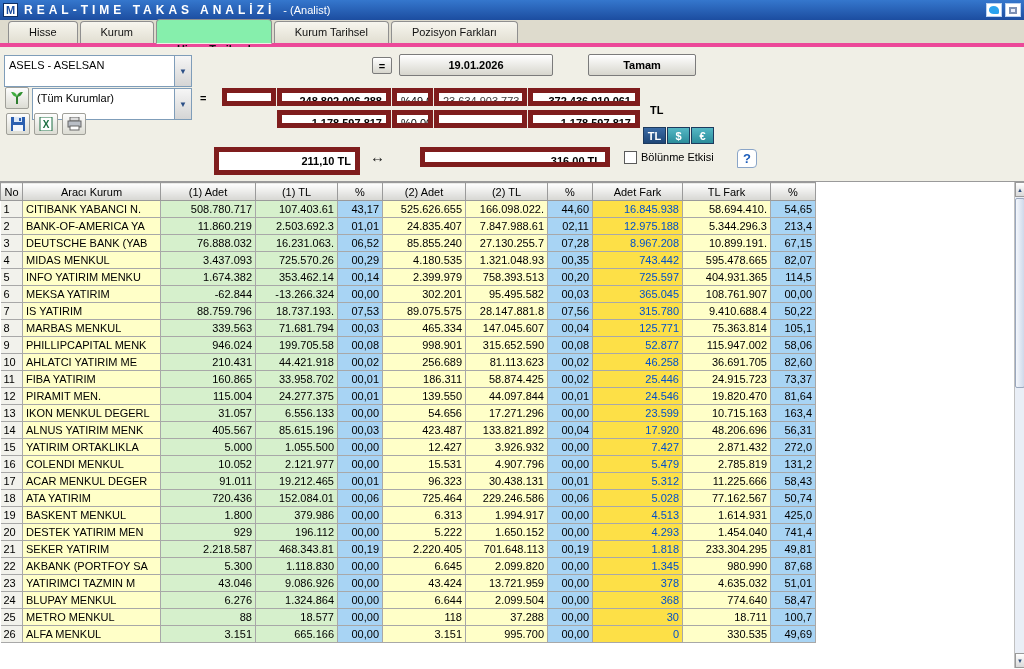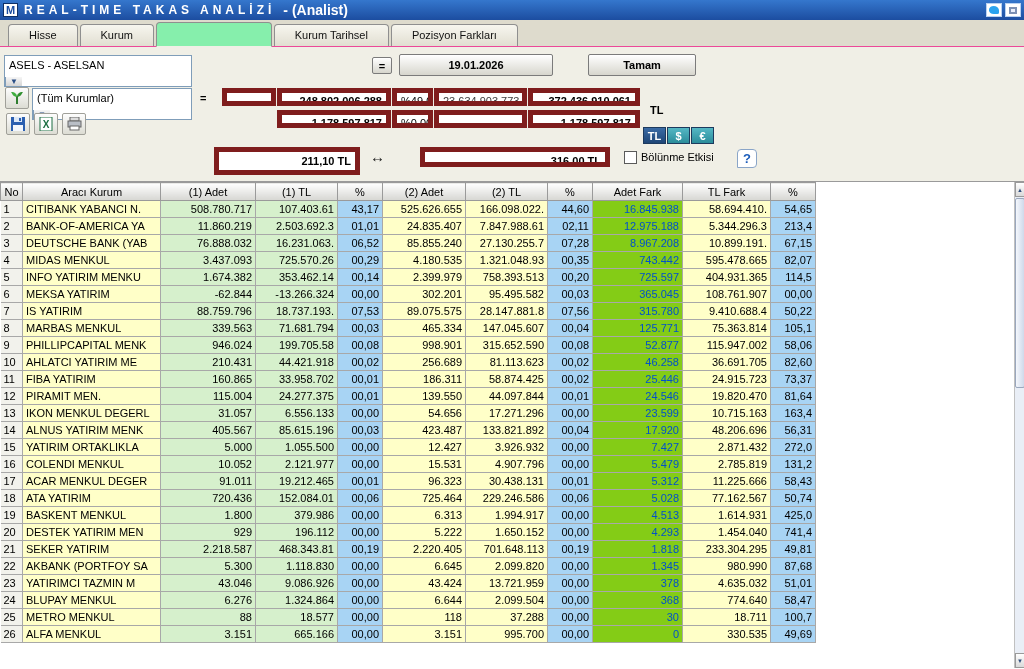--- a/index.html
+++ b/index.html
@@ -3,35 +3,35 @@
 <meta charset="utf-8">
 <style>
   * { box-sizing: border-box; margin: 0; padding: 0; }
   html,body { width:1024px; height:669px; overflow:hidden; }
   body { font-family:"Liberation Sans", sans-serif; font-size:11px; background:#fff; color:#000; }
 
   
   .titlebar { height:20px; background:linear-gradient(180deg,#3577cd 0%,#1c4da0 100%); display:flex; align-items:center; color:#fff; padding:0 3px; }
   .m-icon { width:15px; height:14px; background:#fff; color:#1c4da0; font-weight:bold; font-size:11px; display:flex; align-items:center; justify-content:center; margin-right:6px; border:1px solid #0e2f66; }
   .title-text { font-weight:bold; font-size:12px; letter-spacing:4px; white-space:nowrap; }
-  .subtitle { font-weight:bold; font-size:14px; margin-left:8px; letter-spacing:0; }
+  .subtitle { font-weight:normal; font-size:11px; margin-left:8px; letter-spacing:0; }
   .tb-spacer { flex:1; }
   .tb-ico { width:16px; height:14px; margin-left:3px; border:1px solid #b9d2f2; background:#fff; display:flex; align-items:center; justify-content:center; }
   .bird { width:10px; height:8px; background:#2aa3ef; border-radius:60% 70% 20% 60%; position:relative; }
   .winbox { width:8px; height:7px; border:2px solid #7c90b4; background:#e8eefb; }
 
   
-  .tabbar { height:27px; background:#dedbcd; display:flex; align-items:flex-end; padding-left:8px; border-bottom:1px solid #ec4899; }
+  .tabbar { height:27px; background:#dedbcd; display:flex; align-items:flex-end; padding-left:8px; border-bottom:4px solid #ec4899; }
   .tab { height:22px; padding:4px 20px 0 20px; margin-right:2px; background:linear-gradient(#f7f6ef,#e1ded1); border:1px solid #8f8f8f; border-bottom:none; border-radius:4px 4px 0 0; color:#111; white-space:nowrap; }
   .tab.active { height:25px; background:#86efac; font-weight:bold; margin-bottom:-1px; border-bottom:1px solid #f0efe6; padding-top:23px; }
 
   
   .controls { position:relative; height:135px; background:#f0efe6; border-bottom:1px solid #9a9a9a; }
   .abs { position:absolute; }
-  .combo { display:flex; align-items:stretch; background:#fff; border:1px solid #7f9db9; height:32px;flex-direction:column; }
+  .combo { display:flex; align-items:stretch; background:#fff; border:1px solid #7f9db9; height:32px; }
   .combo-text { flex:1; padding:3px 4px 0 4px; white-space:nowrap; overflow:hidden; }
   .combo-btn { width:17px; border-left:1px solid #7f9db9; background:linear-gradient(#f6f6f6,#d5d5d5); color:#2b4f86; font-size:8px; display:flex; align-items:center; justify-content:center; }
   .btn3d { background:linear-gradient(#ffffff,#d7d6cd); border:1px solid #7b7b7b; border-radius:2px; box-shadow:inset 0 1px 0 #fff; text-align:center; font-weight:bold; display:flex; align-items:center; justify-content:center; }
   .field { background:#fff; border:5px solid #7f1d1d; text-align:right; padding:2px 4px 0 4px; height:18px; white-space:nowrap; overflow:hidden; }
   .bold { font-weight:bold; }
   .gray { color:#3c3c3c; }
   .lbl { font-weight:bold; }
   .cur-btn { width:23px; height:17px; color:#fff; font-weight:bold; font-size:11px; display:flex; align-items:center; justify-content:center; border:1px solid #1d3a5e; margin-right:1px; }
   .cur-tl { background:linear-gradient(#3a6ba5,#1f4677); }
   .cur-other { background:linear-gradient(#55b7c4,#2b8d9b); }
@@ -46,21 +46,21 @@
   .grid-area { position:relative; height:486px; overflow:hidden; background:#fff; }
   table { border-collapse:collapse; table-layout:fixed; width:1014px; }
   th { height:18px; background:linear-gradient(#ffffff,#d6d6d2); border:1px solid #9a9a9a; font-weight:normal; font-size:11px; padding:0 2px; white-space:nowrap; overflow:hidden; }
   td { height:16px; line-height:16px; font-size:11px; border-right:1px solid #a8a8a8; border-bottom:1px solid #a8a8a8; padding:0 3px; white-space:nowrap; overflow:hidden; }
   .c-no   { background:#f2f2ec; text-align:left; }
   .c-kurum{ background:#ffffc8; text-align:left; }
   .c-num  { text-align:right; }
   .c-g    { background:#d6f0cc; }
   .c-y    { background:#ffffc8; }
   .c-b    { background:#a8d4f4; }
-  .c-fark { background:#84cc16; color:#0050cc; }
+  .c-fark { background:#fde047; color:#0050cc; }
   .c-fill { background:#ffffff; border:none; border-bottom:none; }
   th.c-fill { background:#fff; border:none; }
 
   
   .vscroll { position:absolute; top:0; right:0; width:10px; height:486px; background:#e9eef6; border-left:1px solid #c0c0c0; }
   .sb-btn { position:absolute; left:0; width:10px; height:15px; background:linear-gradient(#fff,#d9d9d9); border:1px solid #9a9a9a; font-size:6px; color:#33507e; display:flex; align-items:center; justify-content:center; }
   .sb-up { top:0; }
   .sb-down { bottom:0; }
   .sb-thumb { position:absolute; left:0; top:16px; width:10px; height:190px; background:linear-gradient(90deg,#f4f7fc,#cfd9ea); border:1px solid #9aa7bd; border-radius:2px; }
 

